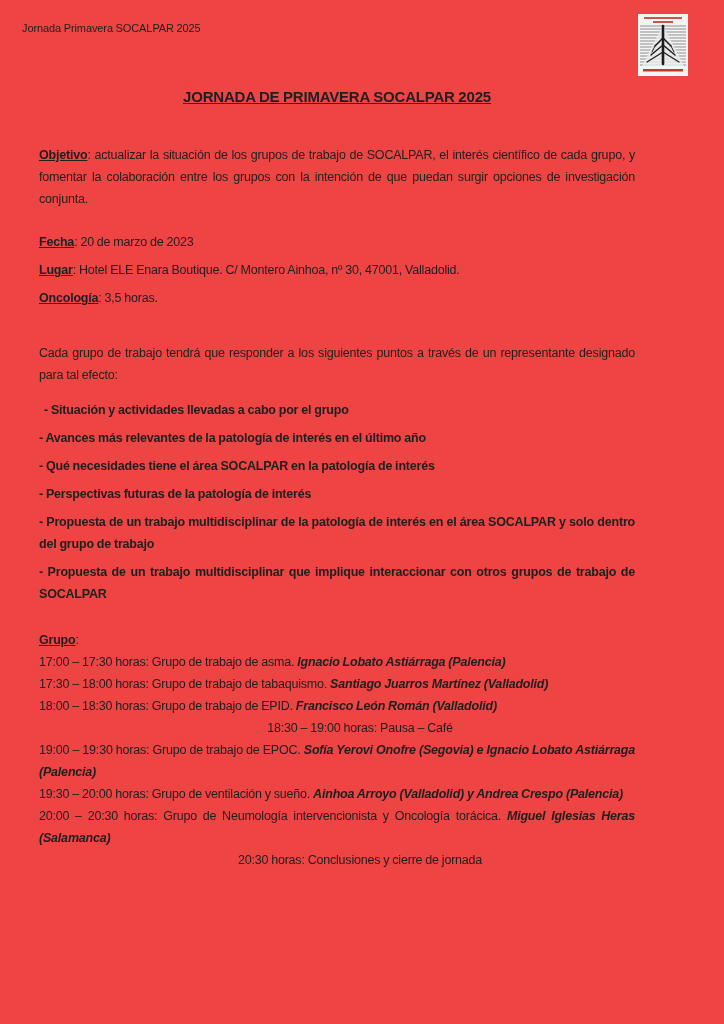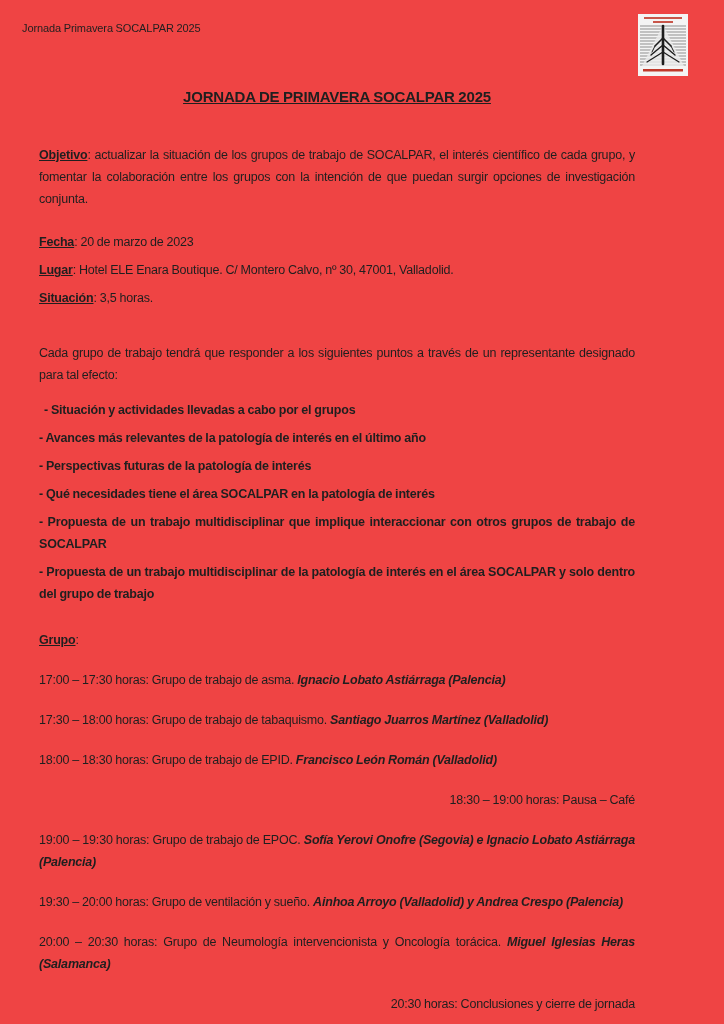--- a/index.html
+++ b/index.html
@@ -55,22 +55,22 @@
   .p-lugar, .p-duracion { margin-top: 6px; }
   .p-intro { margin-top: 33px; }
   .points { margin-top: 13px; }
   .point {
     font-weight: bold;
     text-align: justify;
   }
   .point + .point { margin-top: 6px; }
   .point.first { padding-left: 5px; }
   .p-turnos { margin-top: 24px; }
-  .schedule .row { margin-top: 18px; text-align: justify; }
-  .row.indent { padding-left: 46px; text-align: right; }
+  .schedule .row { margin-top: 0; text-align: justify; }
+  .row.indent { padding-left: 46px; text-align: center; }
   .speaker { font-weight: bold; font-style: italic; }
 </style>
 </head>
 <body>
 
 <div class="page">
 
   <div class="running-header">Jornada Primavera SOCALPAR 2025</div>
 
   <div class="logo-box">
@@ -107,33 +107,33 @@
   </div>
 
   <div class="content">
 
     <p class="doc-title">JORNADA DE PRIMAVERA SOCALPAR 2025</p>
 
     <p class="p-objetivo just"><span class="lbl">Objetivo</span><span>: actualizar la situación de los grupos de trabajo de SOCALPAR, el interés científico de cada grupo, y fomentar la colaboración entre los grupos con la intención de que puedan surgir opciones de investigación conjunta.</span></p>
 
     <p class="p-fecha"><span class="lbl">Fecha</span><span>: 20 de marzo de 2023</span></p>
 
-    <p class="p-lugar"><span class="lbl">Lugar</span><span>: Hotel ELE Enara Boutique. C/ Montero Calvo, nº 30, 47001, Valladolid.</span></p>
+    <p class="p-lugar"><span class="lbl">Lugar</span><span>: Hotel ELE Enara Boutique. C/ Montero Ainhoa, nº 30, 47001, Valladolid.</span></p>
 
-    <p class="p-duracion"><span class="lbl">Situación</span><span>: 3,5 horas.</span></p>
+    <p class="p-duracion"><span class="lbl">Oncología</span><span>: 3,5 horas.</span></p>
 
     <p class="p-intro just">Cada grupo de trabajo tendrá que responder a los siguientes puntos a través de un representante designado para tal efecto:</p>
 
     <div class="points">
-      <p class="point first">- Situación y actividades llevadas a cabo por el grupos</p>
+      <p class="point first">- Situación y actividades llevadas a cabo por el grupo</p>
       <p class="point">- Avances más relevantes de la patología de interés en el último año</p>
+      <p class="point">- Qué necesidades tiene el área SOCALPAR en la patología de interés</p>
       <p class="point">- Perspectivas futuras de la patología de interés</p>
-      <p class="point">- Qué necesidades tiene el área SOCALPAR en la patología de interés</p>
+      <p class="point">- Propuesta de un trabajo multidisciplinar de la patología de interés en el área SOCALPAR y solo dentro del grupo de trabajo</p>
       <p class="point">- Propuesta de un trabajo multidisciplinar que implique interaccionar con otros grupos de trabajo de SOCALPAR</p>
-      <p class="point">- Propuesta de un trabajo multidisciplinar de la patología de interés en el área SOCALPAR y solo dentro del grupo de trabajo</p>
     </div>
 
     <p class="p-turnos"><span class="lbl">Grupo</span><span>:</span></p>
 
     <div class="schedule">
       <p class="row"><span>17:00 – 17:30 horas: Grupo de trabajo de asma. </span><span class="speaker">Ignacio Lobato Astiárraga (Palencia)</span></p>
       <p class="row"><span>17:30 – 18:00 horas: Grupo de trabajo de tabaquismo. </span><span class="speaker">Santiago Juarros Martínez (Valladolid)</span></p>
       <p class="row"><span>18:00 – 18:30 horas: Grupo de trabajo de EPID. </span><span class="speaker">Francisco León Román (Valladolid)</span></p>
       <p class="row indent"><span>18:30 – 19:00 horas: Pausa – Café</span></p>
       <p class="row"><span>19:00 – 19:30 horas: Grupo de trabajo de EPOC. </span><span class="speaker">Sofía Yerovi Onofre (Segovia) e Ignacio Lobato Astiárraga (Palencia)</span></p>

